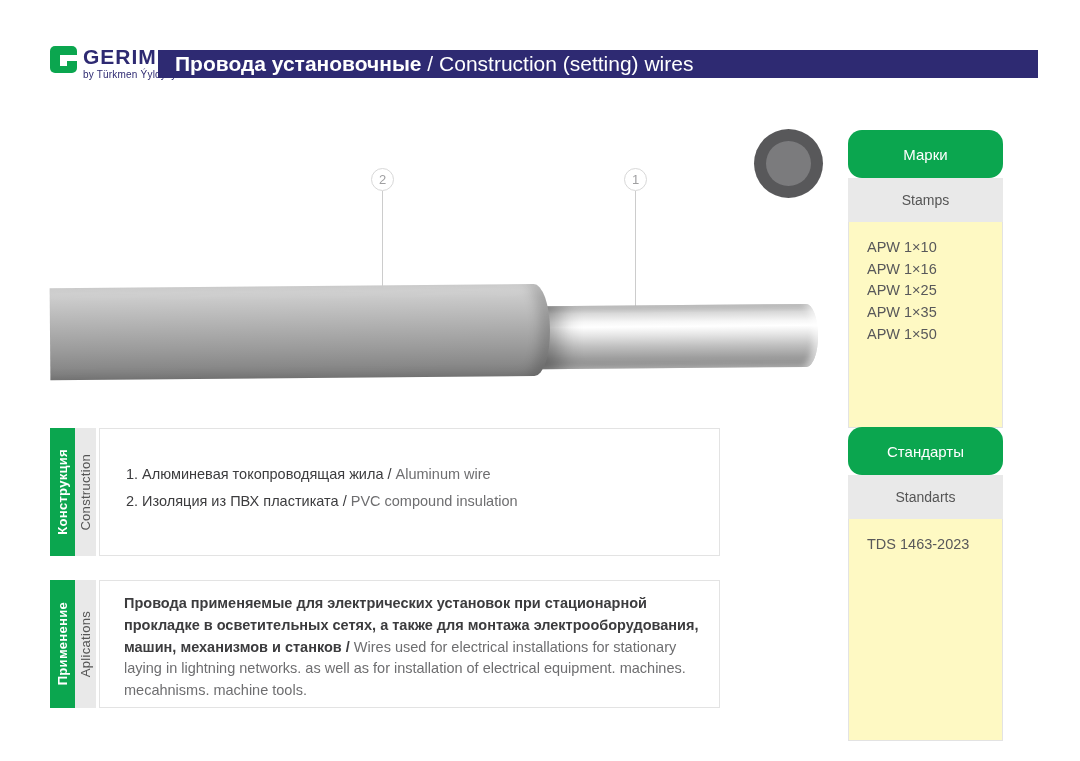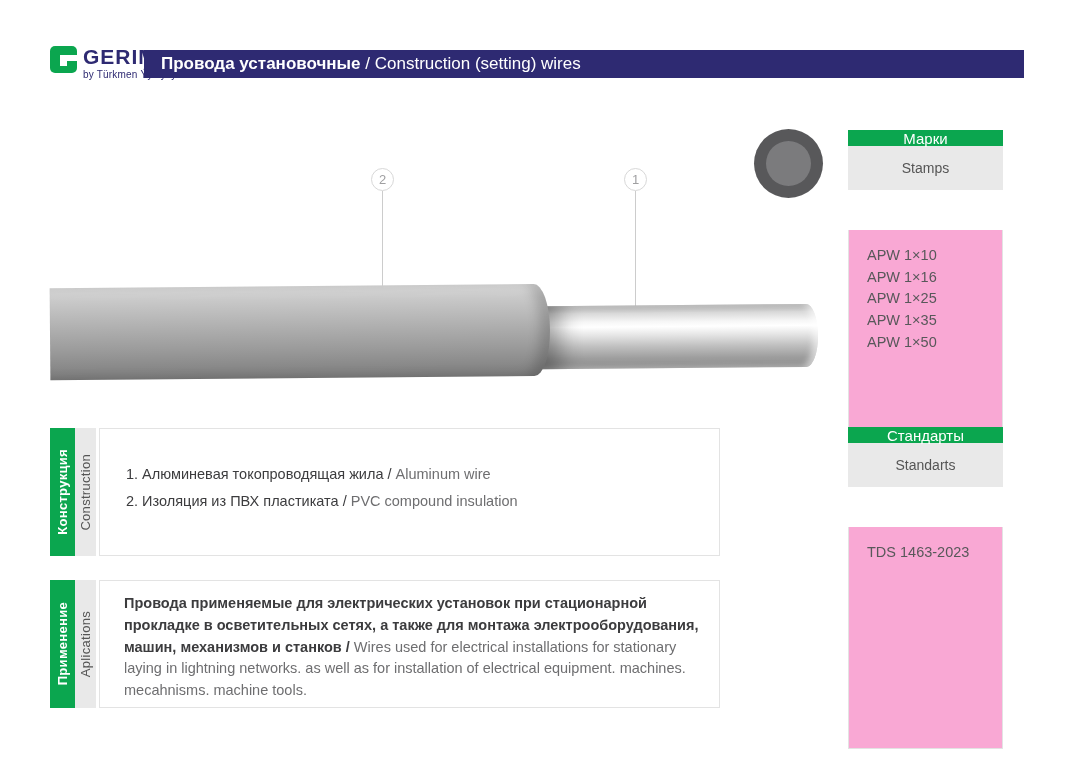--- a/index.html
+++ b/index.html
@@ -19,22 +19,22 @@
   .abs{position:absolute;}
 
   
   .logo{left:50px;top:46px;display:flex;align-items:flex-start;gap:6px;}
   .logo-texts{display:flex;flex-direction:column;}
   .brand-name{font-size:21px;font-weight:bold;color:var(--navy);letter-spacing:1px;line-height:22px;}
   .brand-byline{font-size:10px;color:var(--navy);margin-top:1px;letter-spacing:.2px;}
 
   
   .titlebar{
-    left:144px;top:50px;width:880px;height:28px;background:var(--navy);
-    display:flex;align-items:center;padding-left:17px;color:#fff;font-size:17px;white-space:pre;
+    left:158px;top:50px;width:880px;height:28px;background:var(--navy);
+    display:flex;align-items:center;padding-left:17px;color:#fff;font-size:21px;white-space:pre;
   }
   .titlebar .t-ru{font-weight:bold;}
 
   
   .cross-outer{left:754px;top:129px;width:69px;height:69px;border-radius:50%;background:#58585A;
     display:flex;align-items:center;justify-content:center;}
   .cross-inner{width:45px;height:45px;border-radius:50%;background:#7B7B7D;}
 
   .insulation{
     left:50px;top:286px;width:500px;height:92px;z-index:3;
@@ -56,26 +56,26 @@
     color:#9F9FA1;font-size:13px;display:flex;align-items:center;justify-content:center;z-index:4;background:#fff;
   }
   .callout-line{width:1px;background:#CCCCCC;z-index:1;}
   .callout-2-circle{left:371px;top:168px;}
   .callout-2-line{left:382px;top:191px;height:95px;}
   .callout-1-circle{left:624px;top:168px;}
   .callout-1-line{left:635px;top:191px;height:118px;}
 
   
   .panel{left:848px;width:155px;}
-  .panel-head{height:16px;background:var(--green);color:#fff;font-size:15px;font-weight:500;
-    display:flex;align-items:center;justify-content:center;}
+  .panel-head{height:48px;background:var(--green);color:#fff;font-size:15px;font-weight:500;
+    display:flex;align-items:center;justify-content:center;border-radius:14px;}
   .panel-sub{height:44px;background:var(--subhead-bg);color:#555;font-size:14px;
     display:flex;align-items:center;justify-content:center;}
-  .panel-body{background:#f9a8d4;border:1px solid var(--panel-border);border-top:none;
-    padding:15px 0 0 18px;font-size:14.5px;color:var(--ink);line-height:21.7px;margin-top:40px;}
+  .panel-body{background:#fef9c3;border:1px solid var(--panel-border);border-top:none;
+    padding:15px 0 0 18px;font-size:14.5px;color:var(--ink);line-height:21.7px;}
   .stamps-panel{top:130px;}
   .stamps-panel .panel-body{height:206px;}
   .standards-panel{top:427px;}
   .standards-panel .panel-body{height:222px;}
 
   
   .vstrip{width:25px;display:flex;align-items:center;justify-content:center;}
   .vstrip-green{background:var(--green);color:#fff;font-weight:bold;}
   .vstrip-gray{width:21px;background:var(--subhead-bg);color:#555;}
   .vstrip span{writing-mode:vertical-rl;transform:rotate(180deg);font-size:13px;letter-spacing:.3px;white-space:nowrap;}

